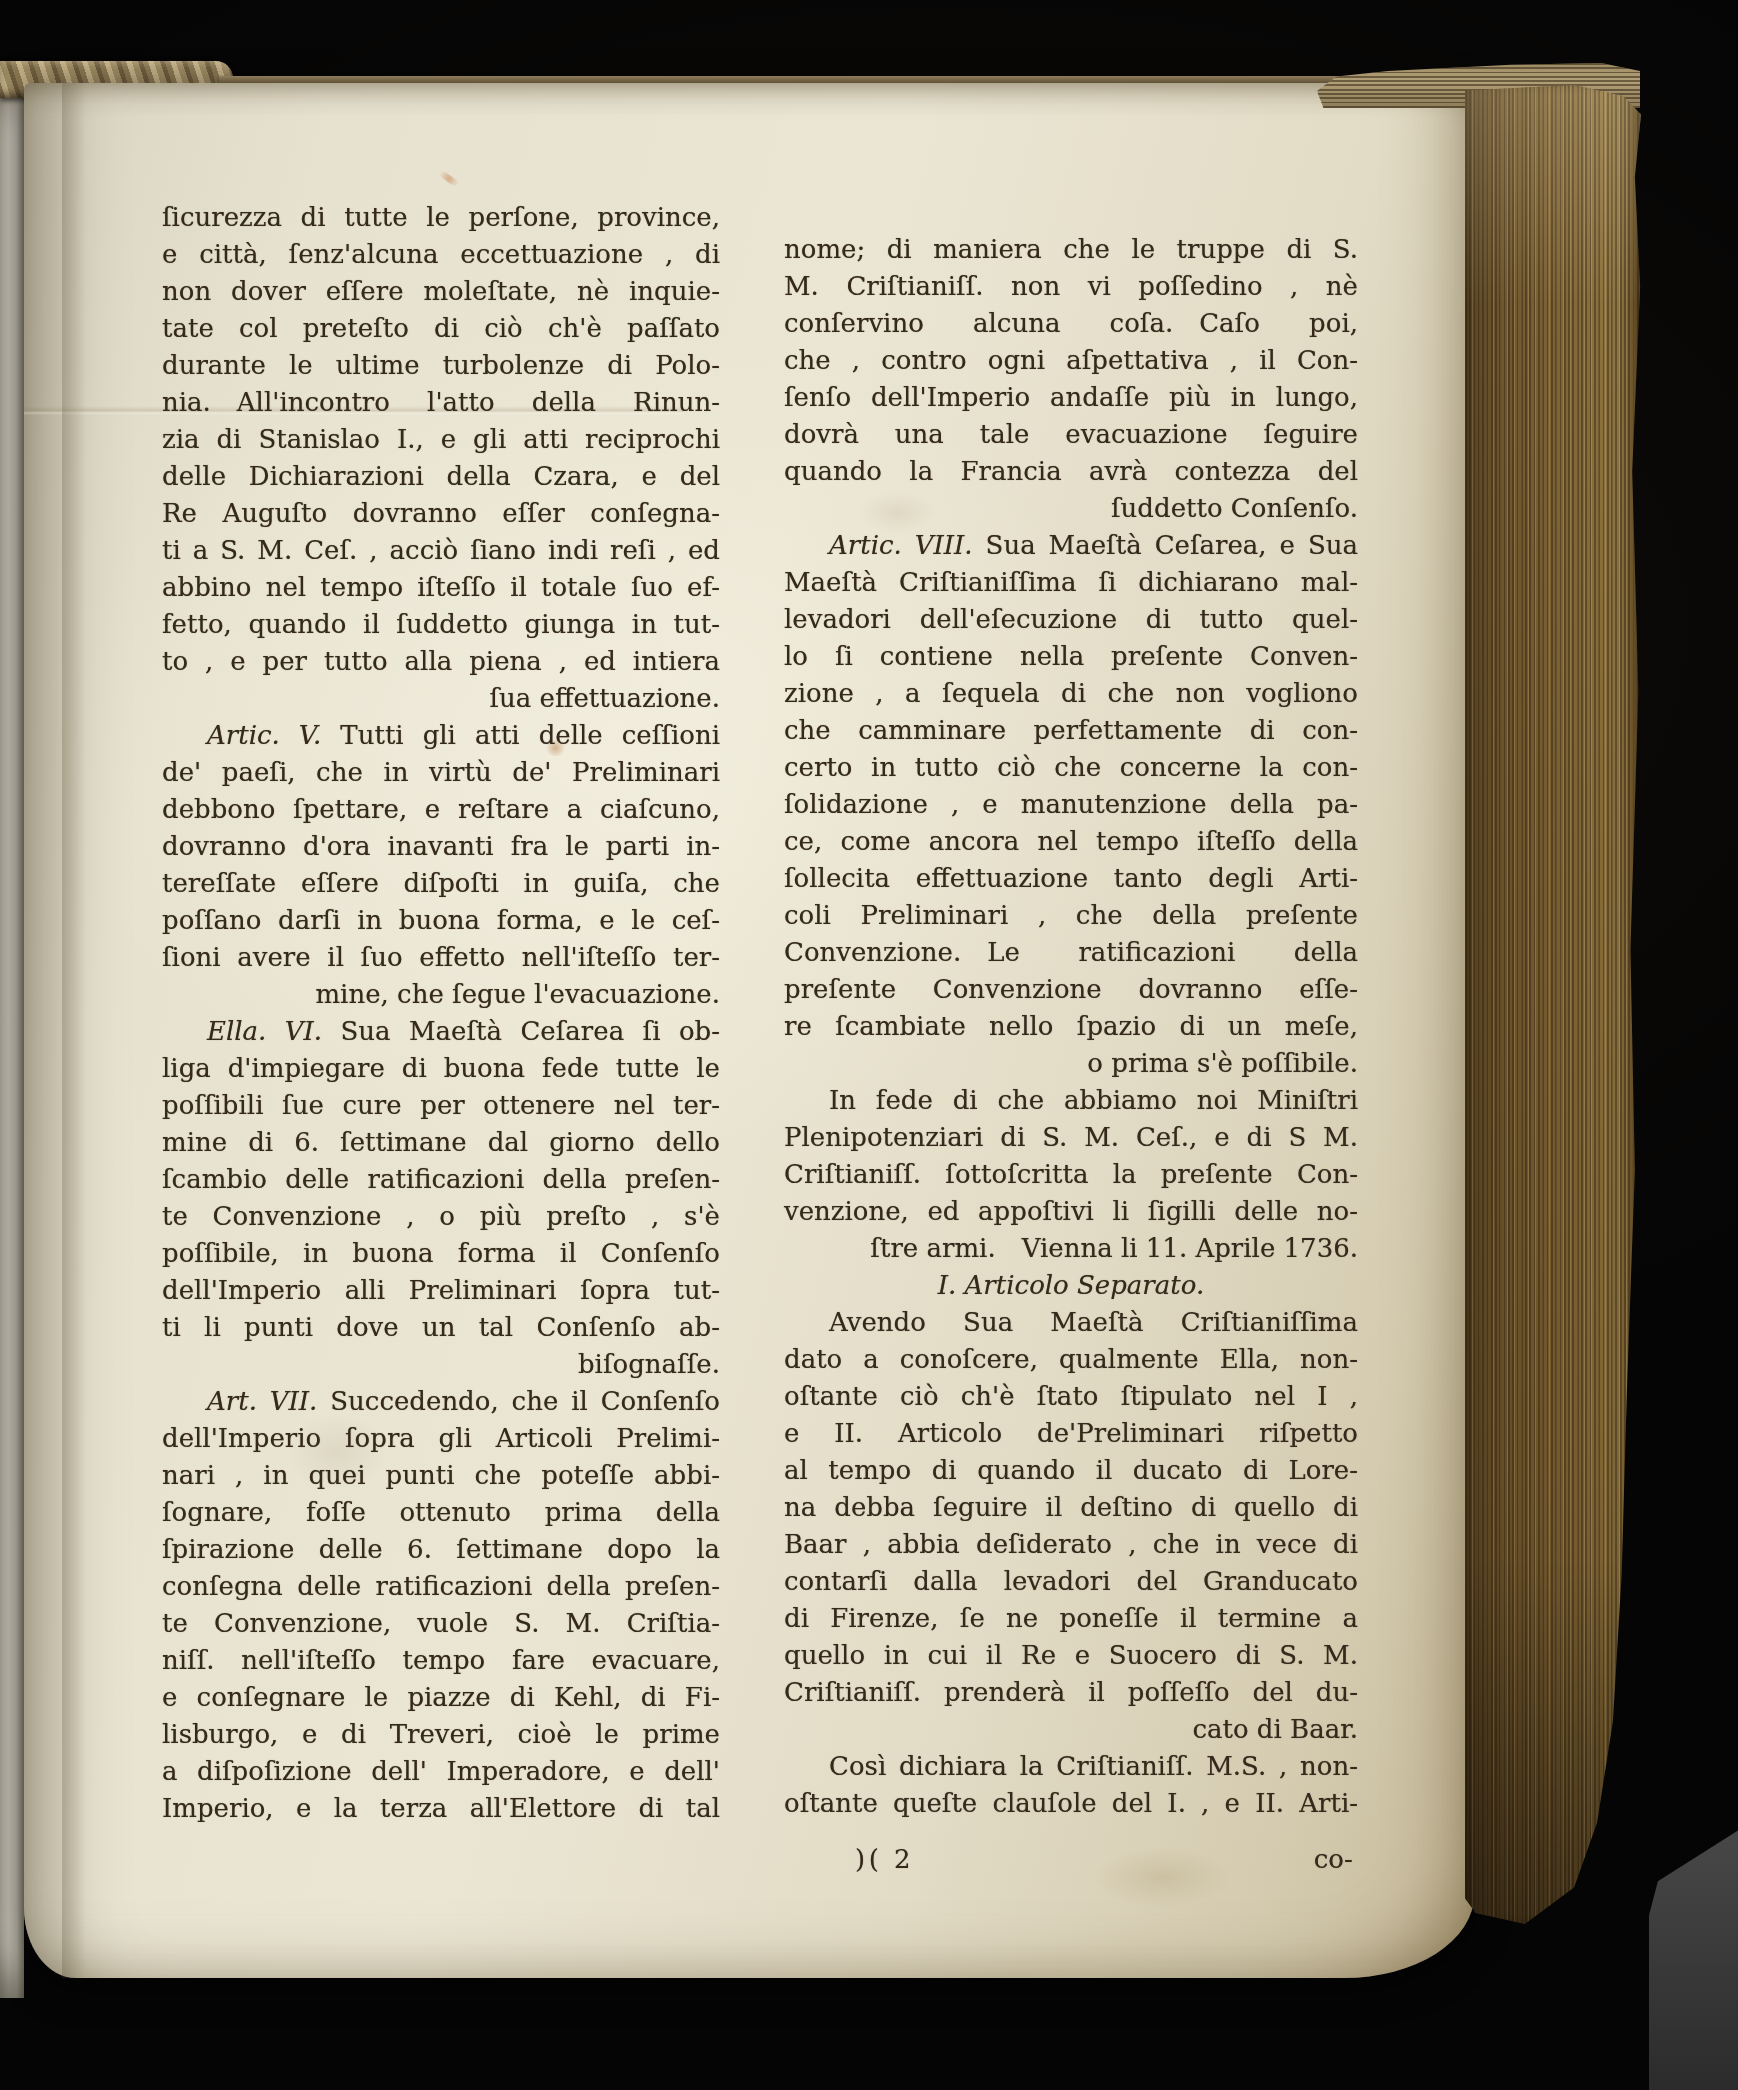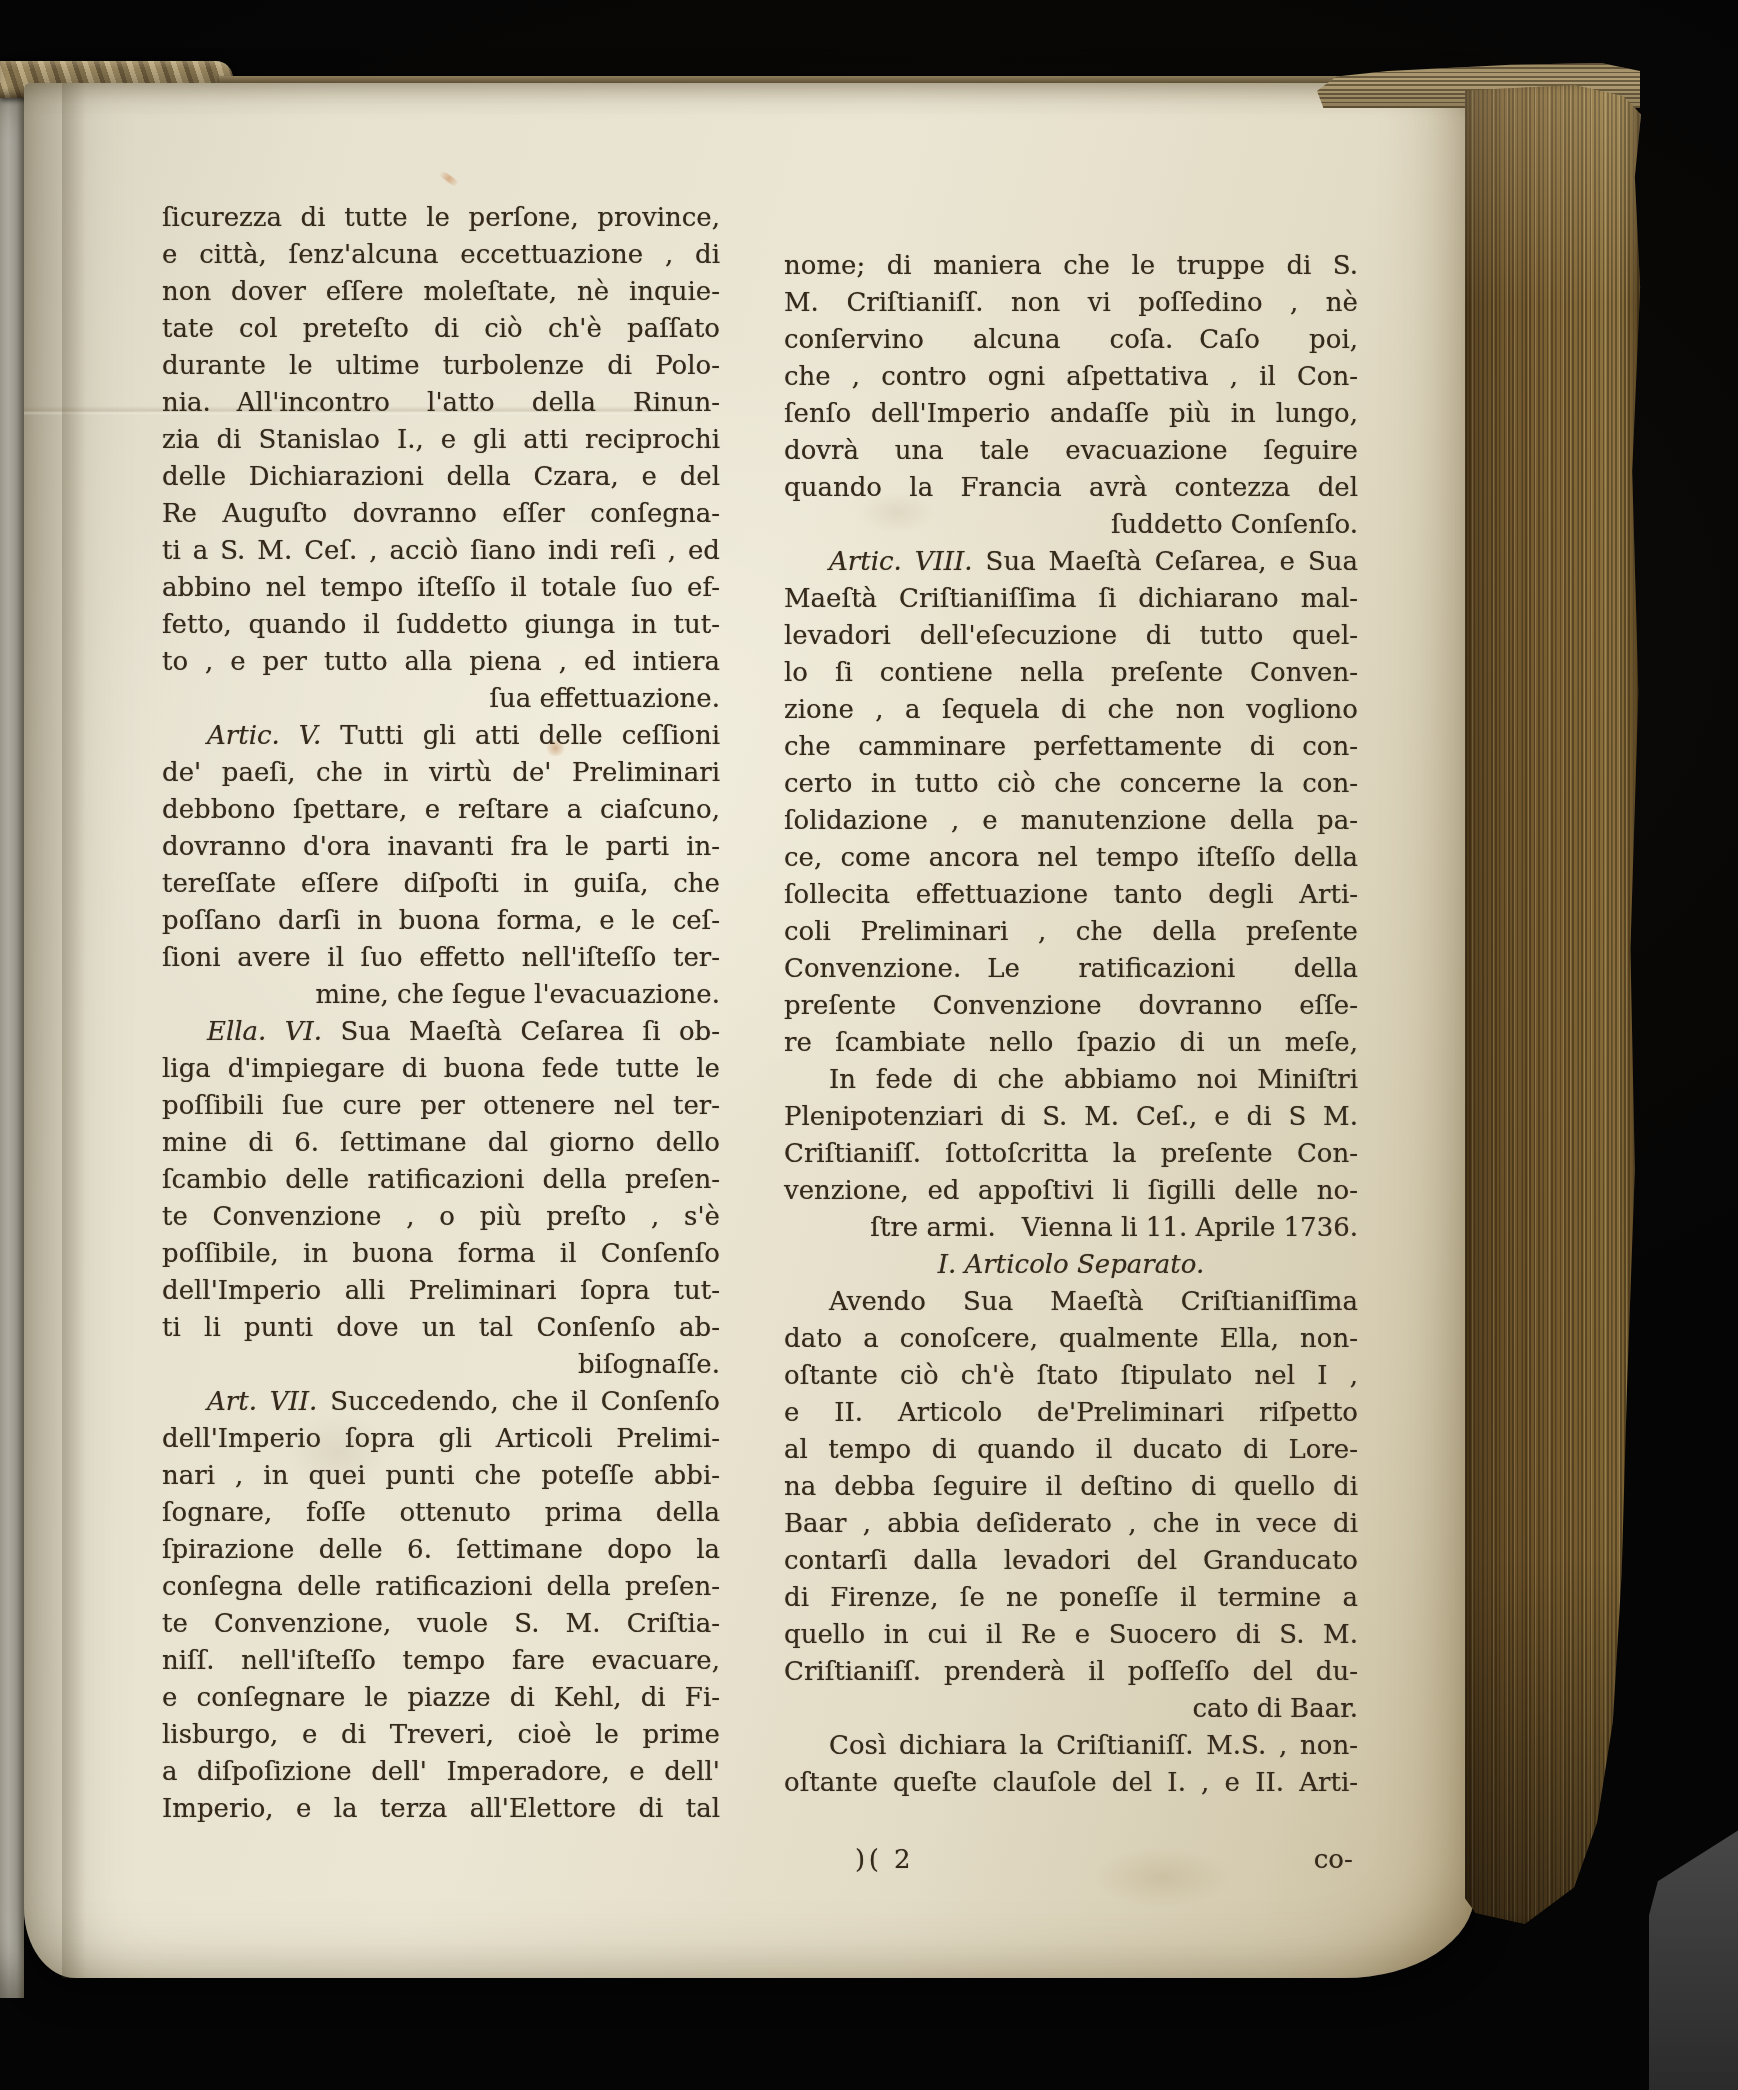--- a/index.html
+++ b/index.html
@@ -46,21 +46,21 @@
   .stain.s2{left:410px;top:92px;width:29.5px;height:7px;background:radial-gradient(circle,rgba(190,110,50,.45),rgba(190,110,50,0) 70%);transform:rotate(35deg);}
   .stain.s3{left:1069px;top:1764px;width:139px;height:61px;background:radial-gradient(ellipse,rgba(130,100,45,.14),rgba(130,100,45,0) 70%);}
   .stain.s4{left:261px;top:1330px;width:104px;height:78px;background:radial-gradient(ellipse,rgba(110,95,60,.10),rgba(110,95,60,0) 70%);}
   .stain.s5{left:834px;top:408px;width:78px;height:43px;background:radial-gradient(ellipse,rgba(120,100,55,.10),rgba(120,100,55,0) 70%);}
 
   
   .col{position:absolute;color:#35291b;font-size:26px;
     text-shadow:0 0 0.9px rgba(53,41,27,.55);}
   .col-left{left:138px;top:116px;width:558px;}
   .col-left .tl{height:37px;line-height:37px;}
-  .col-right{left:760px;top:148px;width:574px;margin-top:16px;}
+  .col-right{left:760px;top:148px;width:574px;}
   .col-right .tl{height:37px;line-height:37px;}
   .tl{white-space:nowrap;}
   .tl.just{text-align:justify;text-align-last:justify;white-space:normal;}
   .tl.noj{text-align:right;}
   .tl.center{text-align:center;text-align-last:center;white-space:normal;}
   .tl.ind{padding-left:45px;}
   .tl.just.ind{padding-left:45px;}
   .it{font-style:italic;}
 
   
@@ -176,20 +176,21 @@
         <div class="tl just"><span>zione , a ſequela di che non vogliono</span></div>
         <div class="tl just"><span>che camminare perfettamente di con-</span></div>
         <div class="tl just"><span>certo in tutto ciò che concerne la con-</span></div>
         <div class="tl just"><span>ſolidazione , e manutenzione della pa-</span></div>
         <div class="tl just"><span>ce, come ancora nel tempo iſteſſo della</span></div>
         <div class="tl just"><span>ſollecita effettuazione tanto degli Arti-</span></div>
         <div class="tl just"><span>coli Preliminari , che della preſente</span></div>
         <div class="tl just"><span>Convenzione. Le ratificazioni della</span></div>
         <div class="tl just"><span>preſente Convenzione dovranno eſſe-</span></div>
         <div class="tl just"><span>re ſcambiate nello ſpazio di un meſe,</span></div>
+        <div class="tl noj"><span>o prima s'è poſſibile.</span></div>
         <div class="tl just ind"><span>In fede di che abbiamo noi Miniſtri</span></div>
         <div class="tl just"><span>Plenipotenziari di S. M. Ceſ., e di S M.</span></div>
         <div class="tl just"><span>Criſtianiſſ. ſottoſcritta la preſente Con-</span></div>
         <div class="tl just"><span>venzione, ed appoſtivi li ſigilli delle no-</span></div>
         <div class="tl noj"><span>ſtre armi. Vienna li 11. Aprile 1736.</span></div>
         <div class="tl center"><span class="it">I. Articolo Separato.</span></div>
         <div class="tl just ind"><span>Avendo Sua Maeſtà Criſtianiſſima</span></div>
         <div class="tl just"><span>dato a conoſcere, qualmente Ella, non-</span></div>
         <div class="tl just"><span>oſtante ciò ch'è ſtato ſtipulato nel I ,</span></div>
         <div class="tl just"><span>e II. Articolo de'Preliminari riſpetto</span></div>

